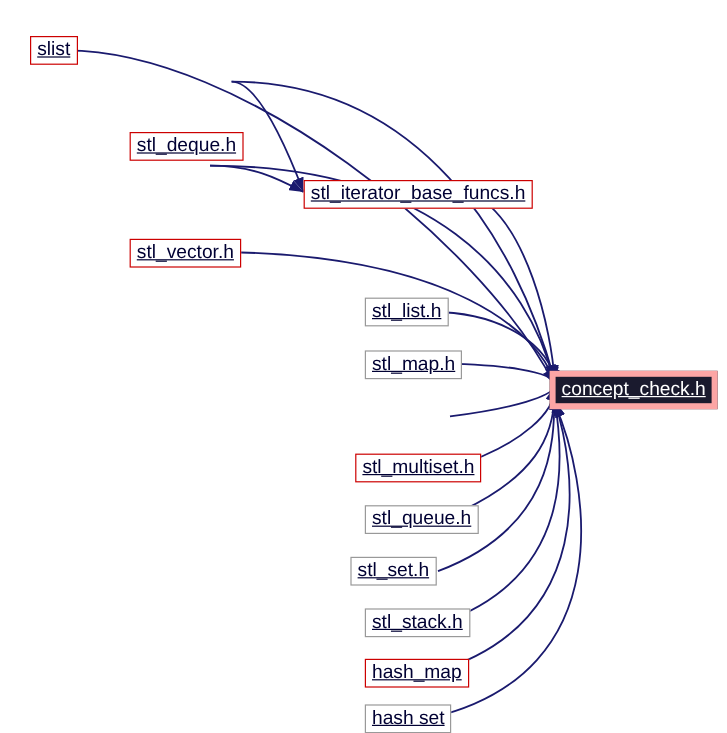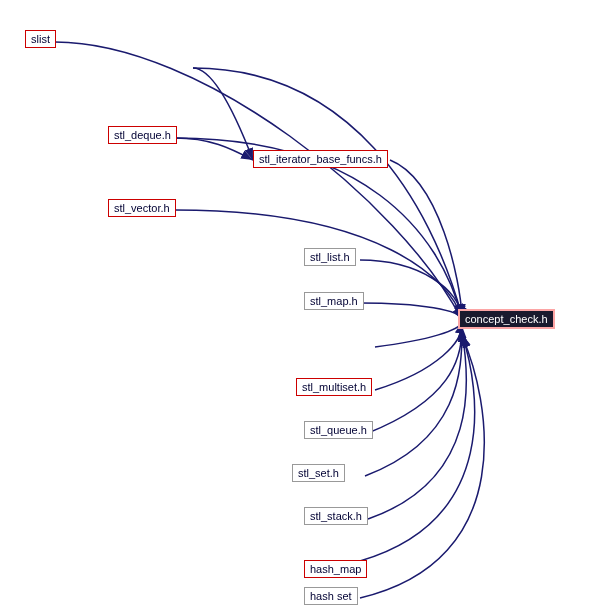--- a/index.html
+++ b/index.html
@@ -16,28 +16,29 @@
       position: absolute;
       top: 0; left: 0;
       width: 606px;
       height: 611px;
     }
     .node-box {
       position: absolute;
       border: 1px solid #cc0000;
       background: #ffffff;
       padding: 2px 5px;
-      font-size: 11px;
+      font-size: 16px;
       color: #000033;
       white-space: nowrap;
+      text-decoration: underline;
     }
     .node-box.dark {
       background: #1a1a2e;
       color: #ffffff;
-      border: 2px solid #fca5a5;
+      border: 5px solid #fca5a5;
     }
     svg.arrows {
       position: absolute;
       top: 0; left: 0;
       width: 606px;
       height: 611px;
       overflow: visible;
     }
   </style>
 </head>
@@ -80,26 +81,26 @@
 
     <path d="M 368,519 C 480,480 470,380 462,332" stroke="#1a1a6e" stroke-width="1.5" fill="none" marker-end="url(#arrowhead)"></path>
 
     <path d="M 360,561 C 500,520 480,390 462,334" stroke="#1a1a6e" stroke-width="1.5" fill="none" marker-end="url(#arrowhead)"></path>
 
     <path d="M 360,598 C 520,560 490,400 462,336" stroke="#1a1a6e" stroke-width="1.5" fill="none" marker-end="url(#arrowhead)"></path>
 
   </svg>
 
   <div class="node-box" style="left:25px; top:30px;">slist</div>
-  <div class="node-box" style="left:108px; top:126px;">stl_deque.h</div>
+  <div class="node-box" style="left:108px; top:110px;">stl_deque.h</div>
   <div class="node-box" style="left:253px; top:150px;">stl_iterator_base_funcs.h</div>
   <div class="node-box" style="left:108px; top:199px;text-align:right;">stl_vector.h</div>
   <div class="node-box" style="left:304px; top:248px; border-color: #999;">stl_list.h</div>
   <div class="node-box" style="left:304px; top:292px; border-color: #999;">stl_map.h</div>
   <div class="node-box" style="left:296px; top:378px;">stl_multiset.h</div>
   <div class="node-box" style="left:304px; top:421px; border-color: #999;">stl_queue.h</div>
   <div class="node-box" style="left:292px; top:464px; border-color: #999;">stl_set.h</div>
   <div class="node-box" style="left:304px; top:507px; border-color: #999;">stl_stack.h</div>
-  <div class="node-box" style="left:304px; top:549px;margin-top:11px;">hash_map</div>
+  <div class="node-box" style="left:304px; top:549px;">hash_map</div>
   <div class="node-box" style="left:304px; top:587px; border-color: #999;">hash set</div>
   <div class="node-box dark" style="left:458px; top:309px;">concept_check.h</div>
 
 </div>
 
 </body></html>

